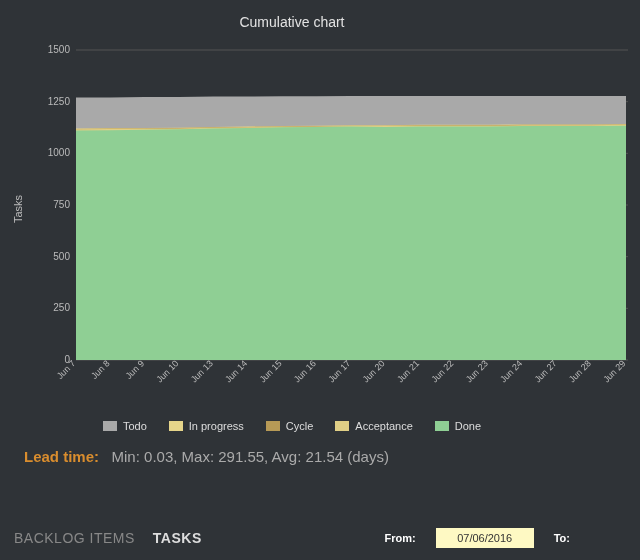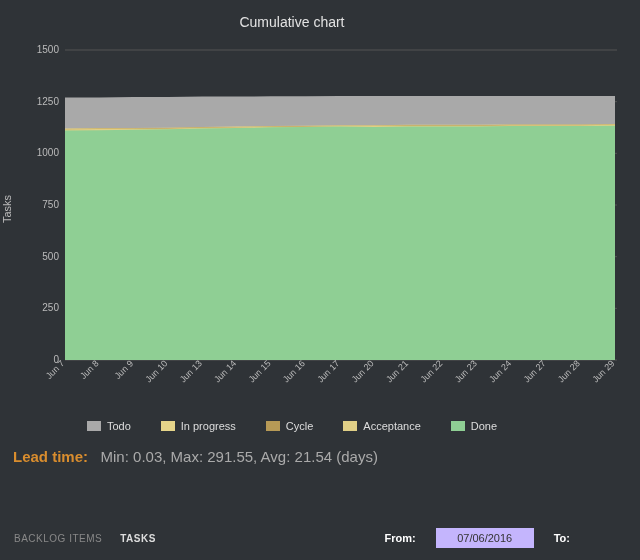--- a/index.html
+++ b/index.html
@@ -1,32 +1,32 @@
 <!DOCTYPE html>
 <html><head>
 <meta charset="utf-8">
 <style>
   html,body{margin:0;padding:0;background:#2f3337;color:#ccc;font-family:Arial,Helvetica,sans-serif;font-size:12px}
-  .wrap{width:584px;height:560px;box-sizing:border-box;padding:10px 13px;position:relative}
+  .wrap{width:584px;height:560px;box-sizing:border-box;padding:10px 24px;position:relative}
   .title{text-align:center;font-size:14px;color:#e2e2e2;margin:4px 0 8px}
   .chart{position:relative;width:610px;height:370px;margin:0 auto}
   .ylab{position:absolute;left:-6px;top:50%;transform:rotate(-90deg) translate(0,-50%);transform-origin:left top;color:#bbb;font-size:11px}
   .plot{position:absolute;left:52px;top:6px;right:6px;bottom:28px;background:#2f3337}
-  .legend{display:flex;justify-content:center;gap:30px;margin:12px 0 16px;color:#ddd;font-size:11px}
+  .legend{display:flex;justify-content:center;gap:22px;margin:12px 0 16px;color:#ddd;font-size:11px}
   .lg{display:flex;align-items:center;gap:6px}
   .sw{width:14px;height:10px;display:inline-block}
   .stats{margin:8px 0 2px;font-size:15px;color:#aaa}
   .stats b{color:#d98d2e;font-weight:bold}
   .bottom{position:absolute;left:14px;right:14px;bottom:12px;display:flex;align-items:center;justify-content:space-between}
-  .tabs{display:flex;gap:18px;font-size:10px;letter-spacing:0.5px}
+  .tabs{display:flex;gap:18px;font-size:14px;letter-spacing:0.5px}
   .tab{color:#888;cursor:pointer}
   .tab.active{color:#ddd;font-weight:bold}
   .dates{display:flex;align-items:center;gap:20px;font-size:11px;color:#ccc}
   .dates b{font-weight:bold;color:#fff}
-  .dinput{background:#c4b5fd;color:#333;border:none;padding:4px 8px;width:82px;font-size:11px;text-align:center}
+  .dinput{background:#fef9c3;color:#333;border:none;padding:4px 8px;width:82px;font-size:11px;text-align:center}
 </style>
 </head>
 <body>
 
 <div class="wrap">
   <div class="title">Cumulative chart</div>
 
   <div class="chart">
     <div class="ylab">Tasks</div>
     <svg class="plot" id="plot" viewBox="0 0 552 336" style="overflow: visible;">

